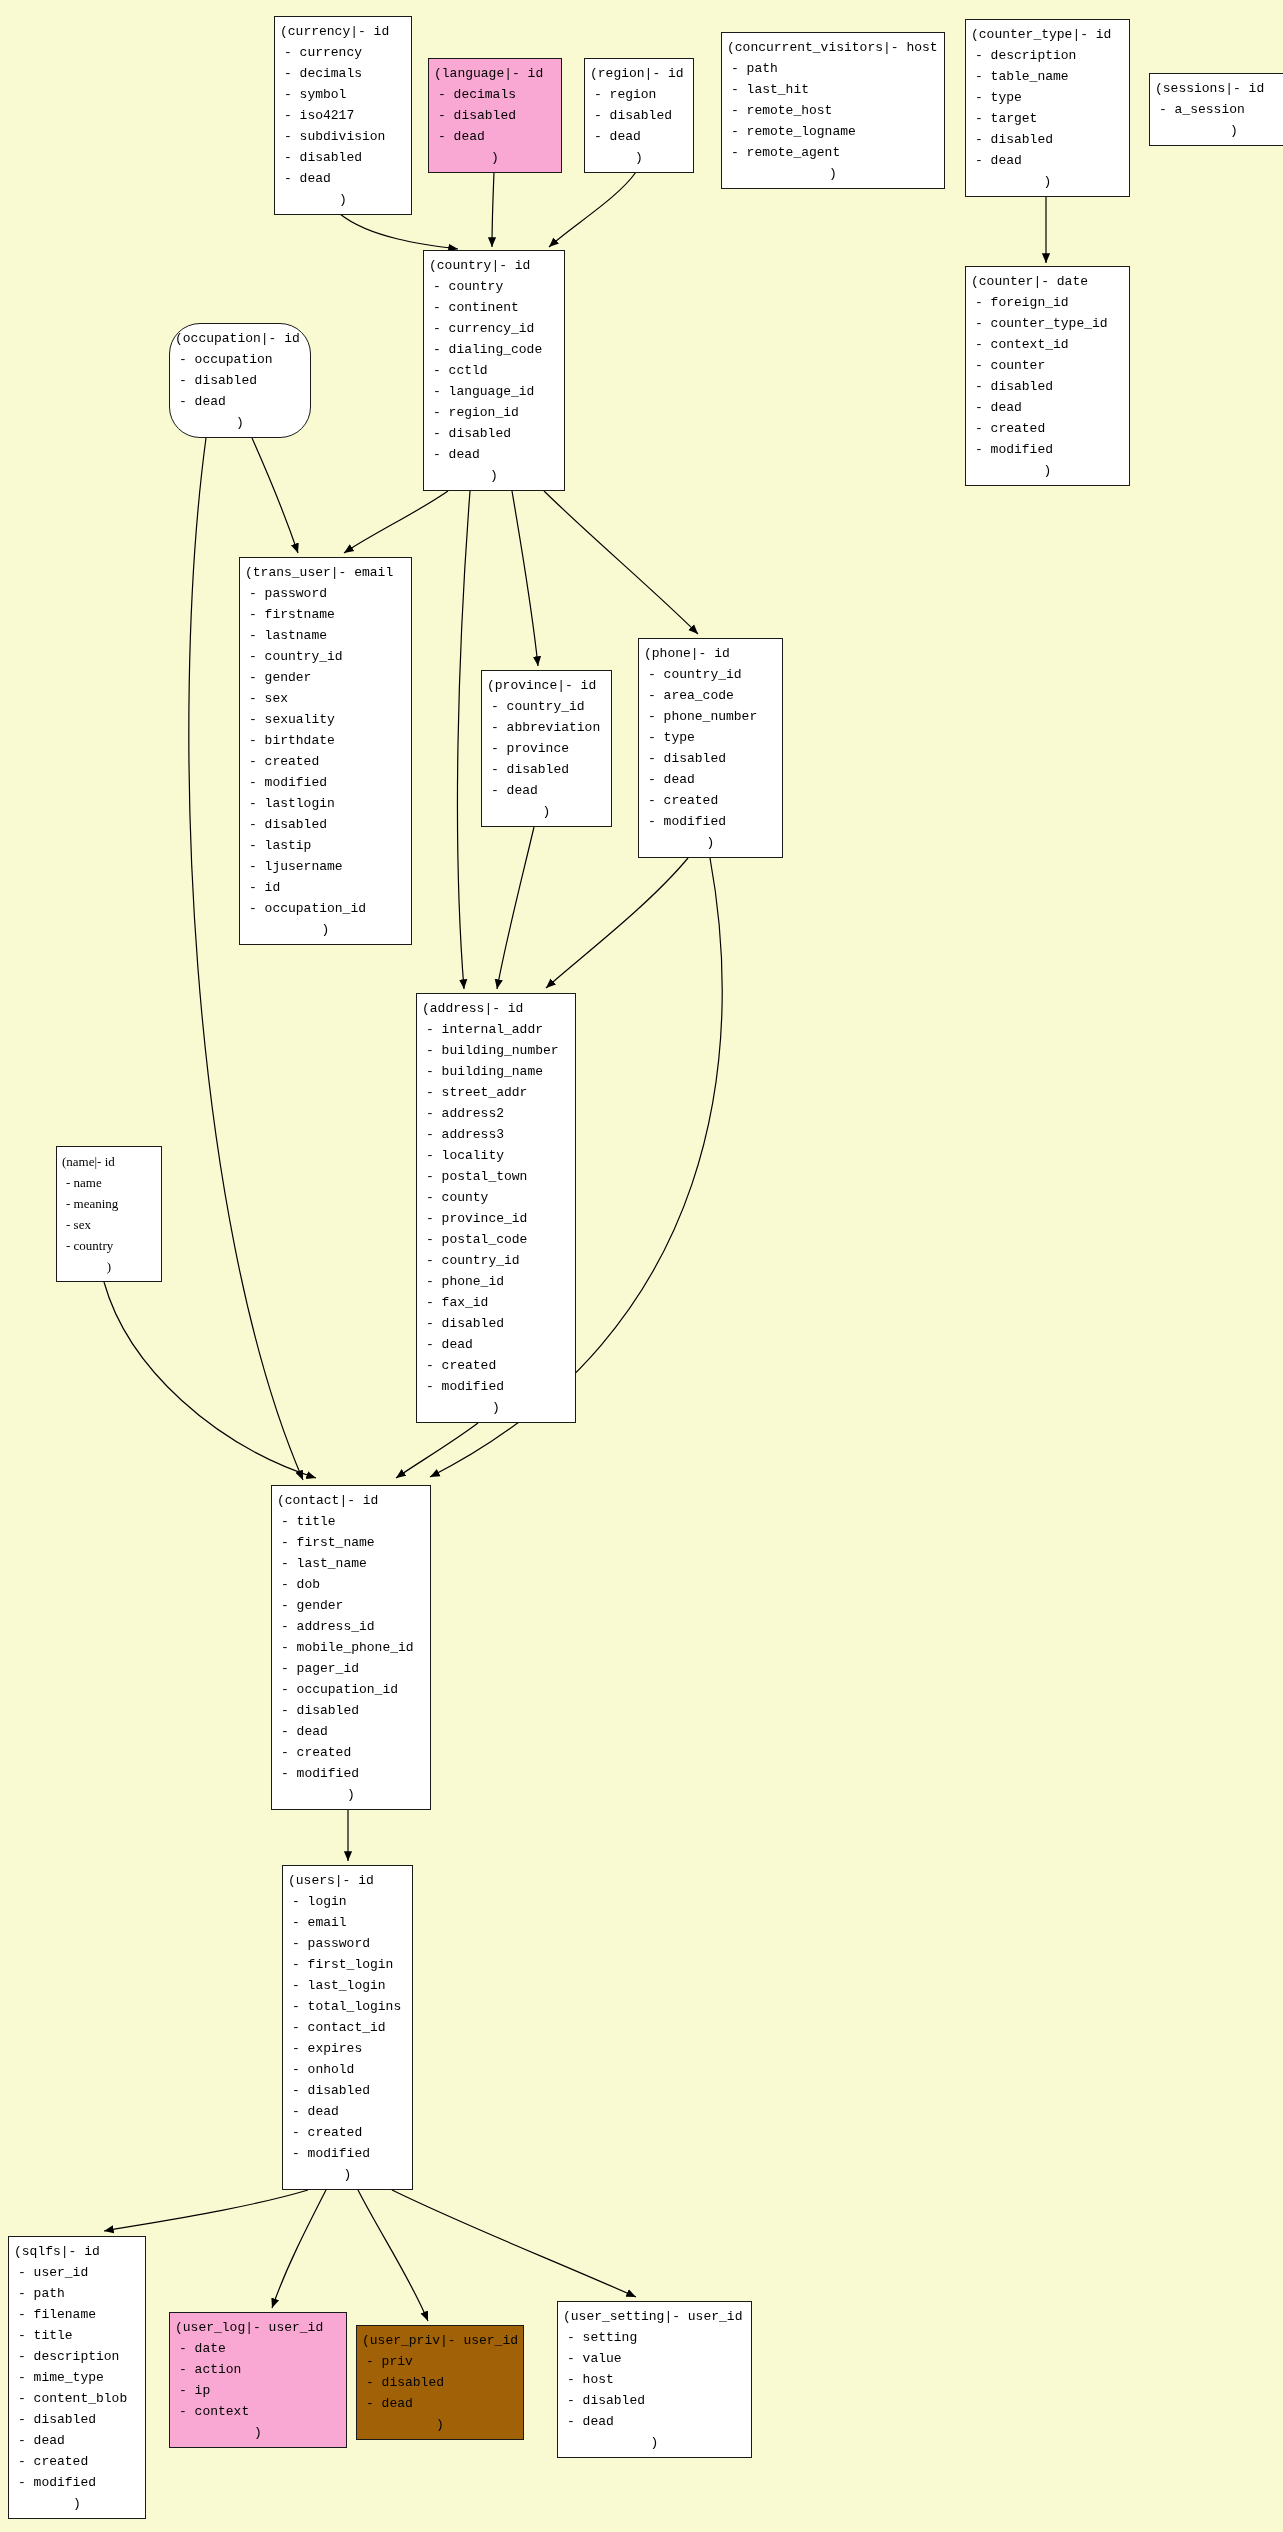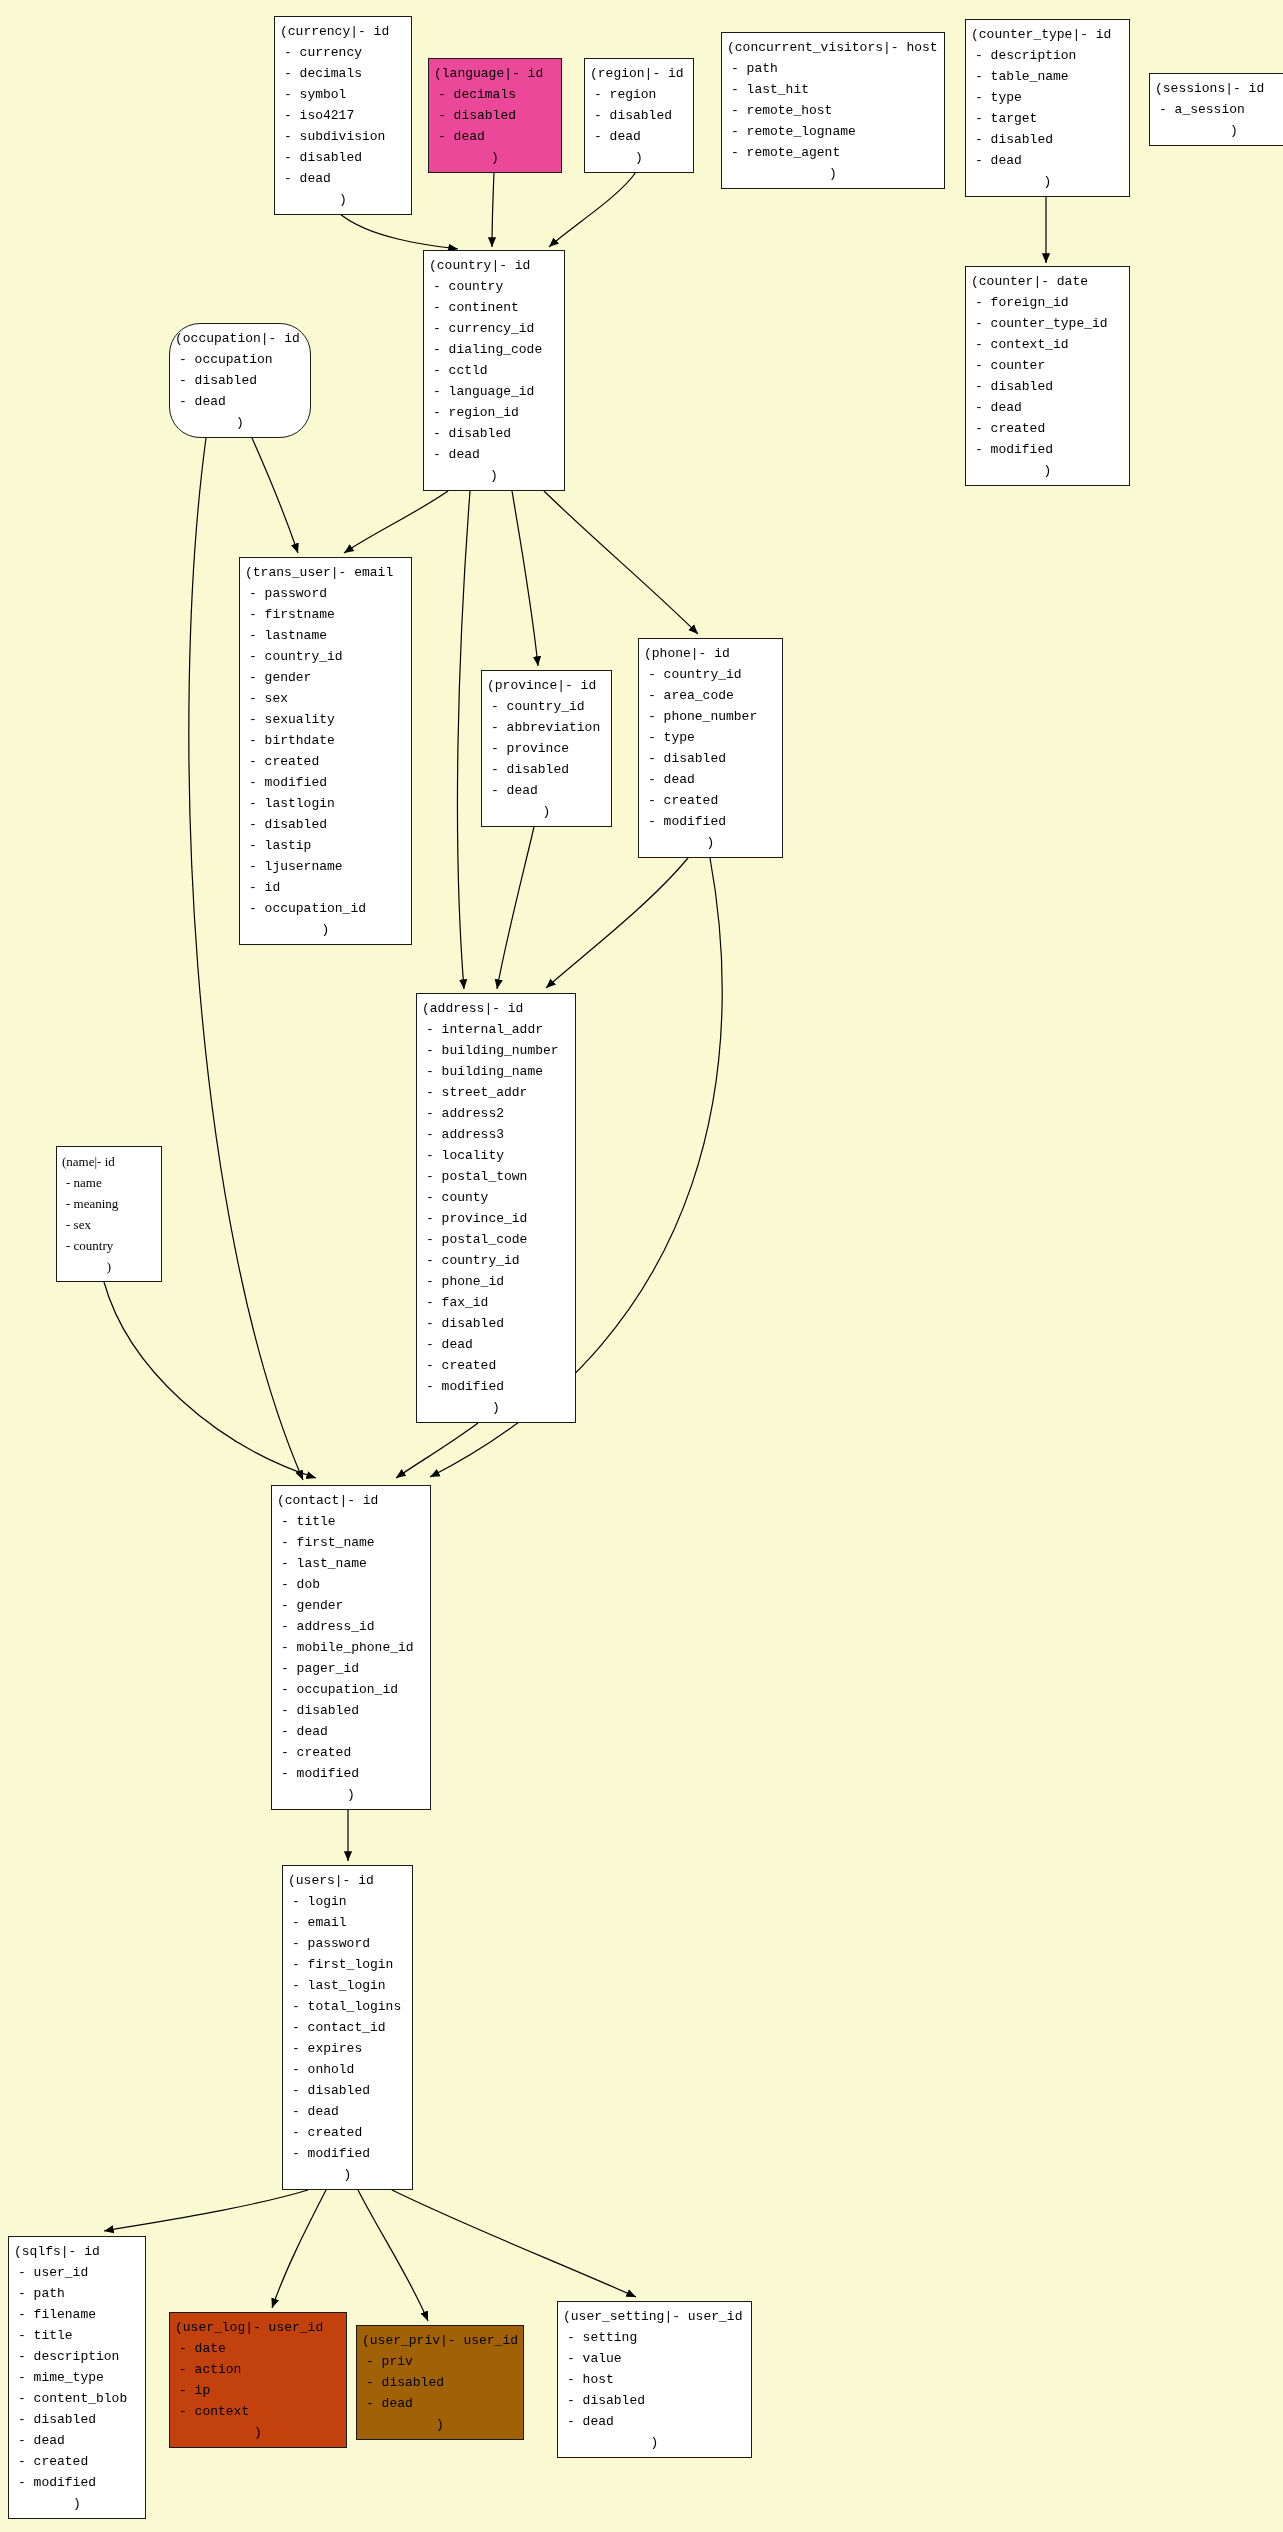--- a/index.html
+++ b/index.html
@@ -54,33 +54,33 @@
       <path d="M 478 1423 C 450 1444 416 1464 396 1478" class="edge" stroke="#000000" marker-end="url(#arrow)"></path>
       <path d="M 104 1282 C 128 1368 216 1446 316 1478" class="edge" stroke="#000000" marker-end="url(#arrow)"></path>
       <path d="M 348 1810 C 348 1827 348 1844 348 1861" class="edge" stroke="#000000" marker-end="url(#arrow)"></path>
       <path d="M 308 2190 C 248 2208 162 2221 104 2231" class="edge" stroke="#000000" marker-end="url(#arrow)"></path>
       <path d="M 326 2190 C 306 2229 286 2268 272 2308" class="edge" stroke="#000000" marker-end="url(#arrow)"></path>
       <path d="M 358 2190 C 380 2233 410 2278 428 2321" class="edge" stroke="#000000" marker-end="url(#arrow)"></path>
       <path d="M 392 2190 C 470 2228 560 2263 636 2297" class="edge" stroke="#000000" marker-end="url(#arrow)"></path>
     </svg>
   <div id="tables">
       <div class="table-box" style="left: 274px; top: 16px; width: 138px; background: rgb(255, 255, 255); border-color: rgb(26, 26, 26);"><div class="line head">(currency|- id</div><div class="line field">- currency</div><div class="line field">- decimals</div><div class="line field">- symbol</div><div class="line field">- iso4217</div><div class="line field">- subdivision</div><div class="line field">- disabled</div><div class="line field">- dead</div><div class="line close">)</div></div>
-      <div class="table-box" style="left: 428px; top: 58px; width: 134px; background: #ec4899; border-color: rgb(26, 26, 26);"><div class="line head">(language|- id</div><div class="line field">- decimals</div><div class="line field">- disabled</div><div class="line field">- dead</div><div class="line close">)</div></div>
+      <div class="table-box" style="left: 428px; top: 58px; width: 134px; background: #f9a8d4; border-color: rgb(26, 26, 26);"><div class="line head">(language|- id</div><div class="line field">- decimals</div><div class="line field">- disabled</div><div class="line field">- dead</div><div class="line close">)</div></div>
       <div class="table-box" style="left: 584px; top: 58px; width: 110px; background: rgb(255, 255, 255); border-color: rgb(26, 26, 26);"><div class="line head">(region|- id</div><div class="line field">- region</div><div class="line field">- disabled</div><div class="line field">- dead</div><div class="line close">)</div></div>
       <div class="table-box" style="left: 721px; top: 32px; width: 224px; background: rgb(255, 255, 255); border-color: rgb(26, 26, 26);"><div class="line head">(concurrent_visitors|- host</div><div class="line field">- path</div><div class="line field">- last_hit</div><div class="line field">- remote_host</div><div class="line field">- remote_logname</div><div class="line field">- remote_agent</div><div class="line close">)</div></div>
       <div class="table-box" style="left: 965px; top: 19px; width: 165px; background: rgb(255, 255, 255); border-color: rgb(26, 26, 26);"><div class="line head">(counter_type|- id</div><div class="line field">- description</div><div class="line field">- table_name</div><div class="line field">- type</div><div class="line field">- target</div><div class="line field">- disabled</div><div class="line field">- dead</div><div class="line close">)</div></div>
       <div class="table-box" style="left: 1149px; top: 73px; width: 170px; background: rgb(255, 255, 255); border-color: rgb(26, 26, 26);"><div class="line head">(sessions|- id</div><div class="line field">- a_session</div><div class="line close">)</div></div>
       <div class="table-box" style="left: 965px; top: 266px; width: 165px; background: rgb(255, 255, 255); border-color: rgb(26, 26, 26);"><div class="line head">(counter|- date</div><div class="line field">- foreign_id</div><div class="line field">- counter_type_id</div><div class="line field">- context_id</div><div class="line field">- counter</div><div class="line field">- disabled</div><div class="line field">- dead</div><div class="line field">- created</div><div class="line field">- modified</div><div class="line close">)</div></div>
       <div class="table-box" style="left: 423px; top: 250px; width: 142px; background: rgb(255, 255, 255); border-color: rgb(26, 26, 26);"><div class="line head">(country|- id</div><div class="line field">- country</div><div class="line field">- continent</div><div class="line field">- currency_id</div><div class="line field">- dialing_code</div><div class="line field">- cctld</div><div class="line field">- language_id</div><div class="line field">- region_id</div><div class="line field">- disabled</div><div class="line field">- dead</div><div class="line close">)</div></div>
       <div class="table-box" style="left: 169px; top: 323px; width: 142px; background: rgb(255, 255, 255); border-color: rgb(26, 26, 26); border-radius: 31px;"><div class="line head">(occupation|- id</div><div class="line field">- occupation</div><div class="line field">- disabled</div><div class="line field">- dead</div><div class="line close">)</div></div>
       <div class="table-box" style="left: 239px; top: 557px; width: 173px; background: rgb(255, 255, 255); border-color: rgb(26, 26, 26);"><div class="line head">(trans_user|- email</div><div class="line field">- password</div><div class="line field">- firstname</div><div class="line field">- lastname</div><div class="line field">- country_id</div><div class="line field">- gender</div><div class="line field">- sex</div><div class="line field">- sexuality</div><div class="line field">- birthdate</div><div class="line field">- created</div><div class="line field">- modified</div><div class="line field">- lastlogin</div><div class="line field">- disabled</div><div class="line field">- lastip</div><div class="line field">- ljusername</div><div class="line field">- id</div><div class="line field">- occupation_id</div><div class="line close">)</div></div>
       <div class="table-box" style="left: 481px; top: 670px; width: 131px; background: rgb(255, 255, 255); border-color: rgb(26, 26, 26);"><div class="line head">(province|- id</div><div class="line field">- country_id</div><div class="line field">- abbreviation</div><div class="line field">- province</div><div class="line field">- disabled</div><div class="line field">- dead</div><div class="line close">)</div></div>
       <div class="table-box" style="left: 638px; top: 638px; width: 145px; background: rgb(255, 255, 255); border-color: rgb(26, 26, 26);"><div class="line head">(phone|- id</div><div class="line field">- country_id</div><div class="line field">- area_code</div><div class="line field">- phone_number</div><div class="line field">- type</div><div class="line field">- disabled</div><div class="line field">- dead</div><div class="line field">- created</div><div class="line field">- modified</div><div class="line close">)</div></div>
       <div class="table-box" style="left: 416px; top: 993px; width: 160px; background: rgb(255, 255, 255); border-color: rgb(26, 26, 26);"><div class="line head">(address|- id</div><div class="line field">- internal_addr</div><div class="line field">- building_number</div><div class="line field">- building_name</div><div class="line field">- street_addr</div><div class="line field">- address2</div><div class="line field">- address3</div><div class="line field">- locality</div><div class="line field">- postal_town</div><div class="line field">- county</div><div class="line field">- province_id</div><div class="line field">- postal_code</div><div class="line field">- country_id</div><div class="line field">- phone_id</div><div class="line field">- fax_id</div><div class="line field">- disabled</div><div class="line field">- dead</div><div class="line field">- created</div><div class="line field">- modified</div><div class="line close">)</div></div>
       <div class="table-box" style="left: 56px; top: 1146px; width: 106px; background: rgb(255, 255, 255); border-color: rgb(26, 26, 26); font-family: Liberation Serif, serif;"><div class="line head">(name|- id</div><div class="line field">- name</div><div class="line field">- meaning</div><div class="line field">- sex</div><div class="line field">- country</div><div class="line close">)</div></div>
       <div class="table-box" style="left: 271px; top: 1485px; width: 160px; background: rgb(255, 255, 255); border-color: rgb(26, 26, 26);"><div class="line head">(contact|- id</div><div class="line field">- title</div><div class="line field">- first_name</div><div class="line field">- last_name</div><div class="line field">- dob</div><div class="line field">- gender</div><div class="line field">- address_id</div><div class="line field">- mobile_phone_id</div><div class="line field">- pager_id</div><div class="line field">- occupation_id</div><div class="line field">- disabled</div><div class="line field">- dead</div><div class="line field">- created</div><div class="line field">- modified</div><div class="line close">)</div></div>
       <div class="table-box" style="left: 282px; top: 1865px; width: 131px; background: rgb(255, 255, 255); border-color: rgb(26, 26, 26);"><div class="line head">(users|- id</div><div class="line field">- login</div><div class="line field">- email</div><div class="line field">- password</div><div class="line field">- first_login</div><div class="line field">- last_login</div><div class="line field">- total_logins</div><div class="line field">- contact_id</div><div class="line field">- expires</div><div class="line field">- onhold</div><div class="line field">- disabled</div><div class="line field">- dead</div><div class="line field">- created</div><div class="line field">- modified</div><div class="line close">)</div></div>
       <div class="table-box" style="left: 8px; top: 2236px; width: 138px; background: rgb(255, 255, 255); border-color: rgb(26, 26, 26);"><div class="line head">(sqlfs|- id</div><div class="line field">- user_id</div><div class="line field">- path</div><div class="line field">- filename</div><div class="line field">- title</div><div class="line field">- description</div><div class="line field">- mime_type</div><div class="line field">- content_blob</div><div class="line field">- disabled</div><div class="line field">- dead</div><div class="line field">- created</div><div class="line field">- modified</div><div class="line close">)</div></div>
-      <div class="table-box" style="left: 169px; top: 2312px; width: 178px; background: #c2410c; border-color: rgb(26, 26, 26);"><div class="line head">(user_log|- user_id</div><div class="line field">- date</div><div class="line field">- action</div><div class="line field">- ip</div><div class="line field">- context</div><div class="line close">)</div></div>
+      <div class="table-box" style="left: 169px; top: 2312px; width: 178px; background: #f9a8d4; border-color: rgb(26, 26, 26);"><div class="line head">(user_log|- user_id</div><div class="line field">- date</div><div class="line field">- action</div><div class="line field">- ip</div><div class="line field">- context</div><div class="line close">)</div></div>
       <div class="table-box" style="left: 349px; top: 2325px; width: 168px; background: #a16207; border-color: rgb(26, 26, 26); margin-left: 7px;"><div class="line head">(user_priv|- user_id</div><div class="line field">- priv</div><div class="line field">- disabled</div><div class="line field">- dead</div><div class="line close">)</div></div>
       <div class="table-box" style="left: 557px; top: 2301px; width: 195px; background: rgb(255, 255, 255); border-color: rgb(26, 26, 26);"><div class="line head">(user_setting|- user_id</div><div class="line field">- setting</div><div class="line field">- value</div><div class="line field">- host</div><div class="line field">- disabled</div><div class="line field">- dead</div><div class="line close">)</div></div>
     </div>
 </div>
 
 </body></html>

